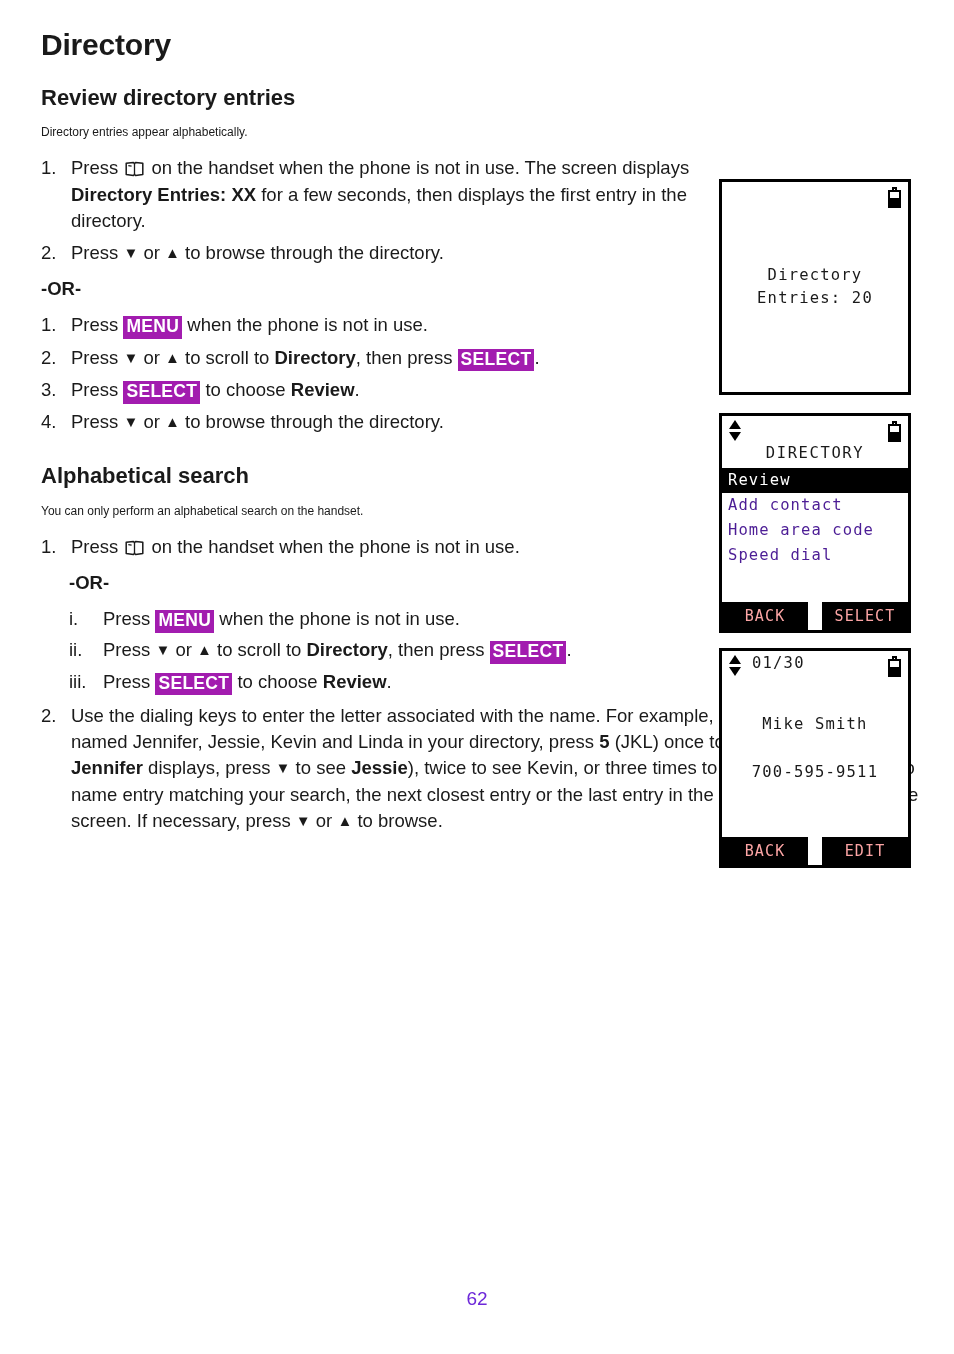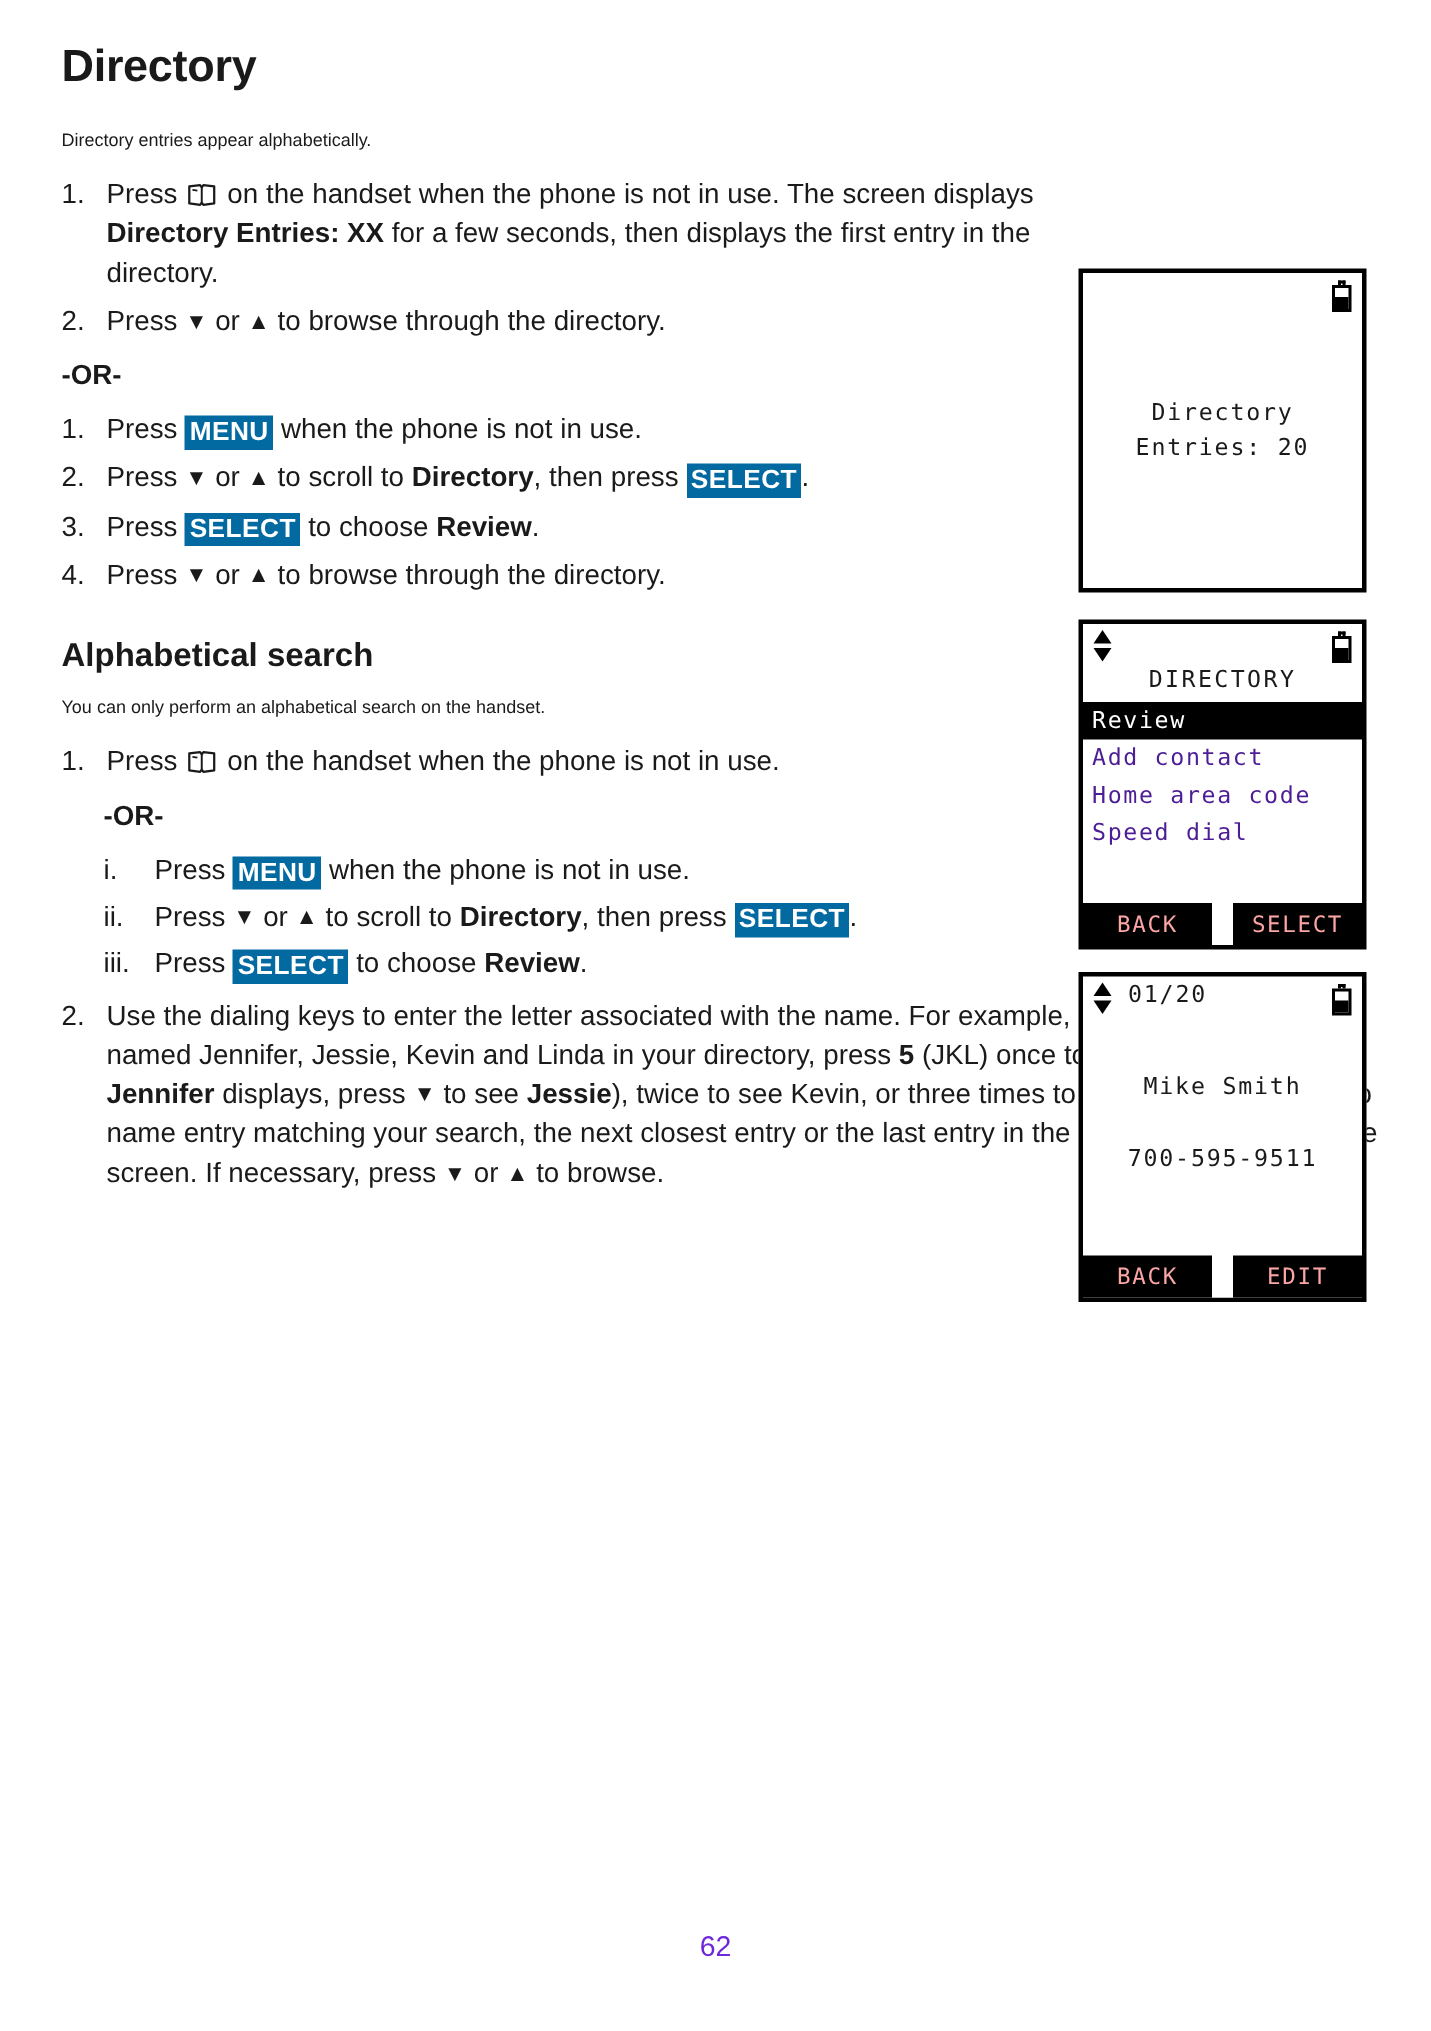--- a/index.html
+++ b/index.html
@@ -108,21 +108,21 @@
     top: 0;
     width: 30px;
     text-align: left;
   }
 
   b, .b { font-weight: bold; }
 
   
   .key {
     display: inline-block;
-    background: #0369a1;
+    background: #a21caf;
     color: #ffffff;
     font-weight: bold;
     font-size: 17.5px;
     letter-spacing: 0.3px;
     padding: 1px 3px 2px 3px;
     line-height: 1.12;
     vertical-align: baseline;
     position: relative;
     top: 1px;
   }
@@ -311,20 +311,21 @@
 </style>
 </head>
 <body>
 
 <div class="page">
 
   <div class="textcol">
 
     <h1 class="page-title">Directory</h1>
 
+    <h2 class="section-title">Review directory entries</h2>
 
     <p class="body-text">Directory entries appear alphabetically.</p>
 
     <ol class="steps narrow">
       <li>
         <span class="marker">1.</span><span>Press </span><span class="book-icon"><svg viewBox="0 0 19 16" width="19" height="16">
               <path d="M1.2 2.2 L1.2 13.6 L8.4 14.6 L9.5 13.2 L10.6 14.6 L17.8 13.6 L17.8 2.2 L10.6 1.4 L9.5 2.9 L8.4 1.4 Z" fill="none" stroke="#1a1a1a" stroke-width="1.5" stroke-linejoin="round"></path>
               <path d="M9.5 2.9 L9.5 13.2" fill="none" stroke="#1a1a1a" stroke-width="1.3"></path>
               <path d="M3.3 4.6 L6.6 5.1" fill="none" stroke="#1a1a1a" stroke-width="1.1"></path>
             </svg></span><span> on the handset when the phone is not in use. The screen displays </span><b>Directory Entries: XX</b><span> for a few seconds, then displays the first entry in the directory.</span>
@@ -431,21 +432,21 @@
     </div>
   </div>
 
   <div class="lcd" id="lcd-3">
     <div class="lcd-inner">
       <div class="lcd-statusbar">
         <div class="scroll-icon">
           <div class="up"></div>
           <div class="down"></div>
         </div>
-        <div class="lcd3-index">01/20</div>
+        <div class="lcd3-index">01/30</div>
         <div class="battery-icon">
           <div class="bat-tip"></div>
           <div class="bat-body"></div>
           <div class="bat-fill"></div>
         </div>
       </div>
       <div class="lcd3-name lcd-line">Mike Smith</div>
       <div class="lcd3-number lcd-line">700-595-9511</div>
       <div class="softkeys">
         <div class="softkey">BACK</div>

